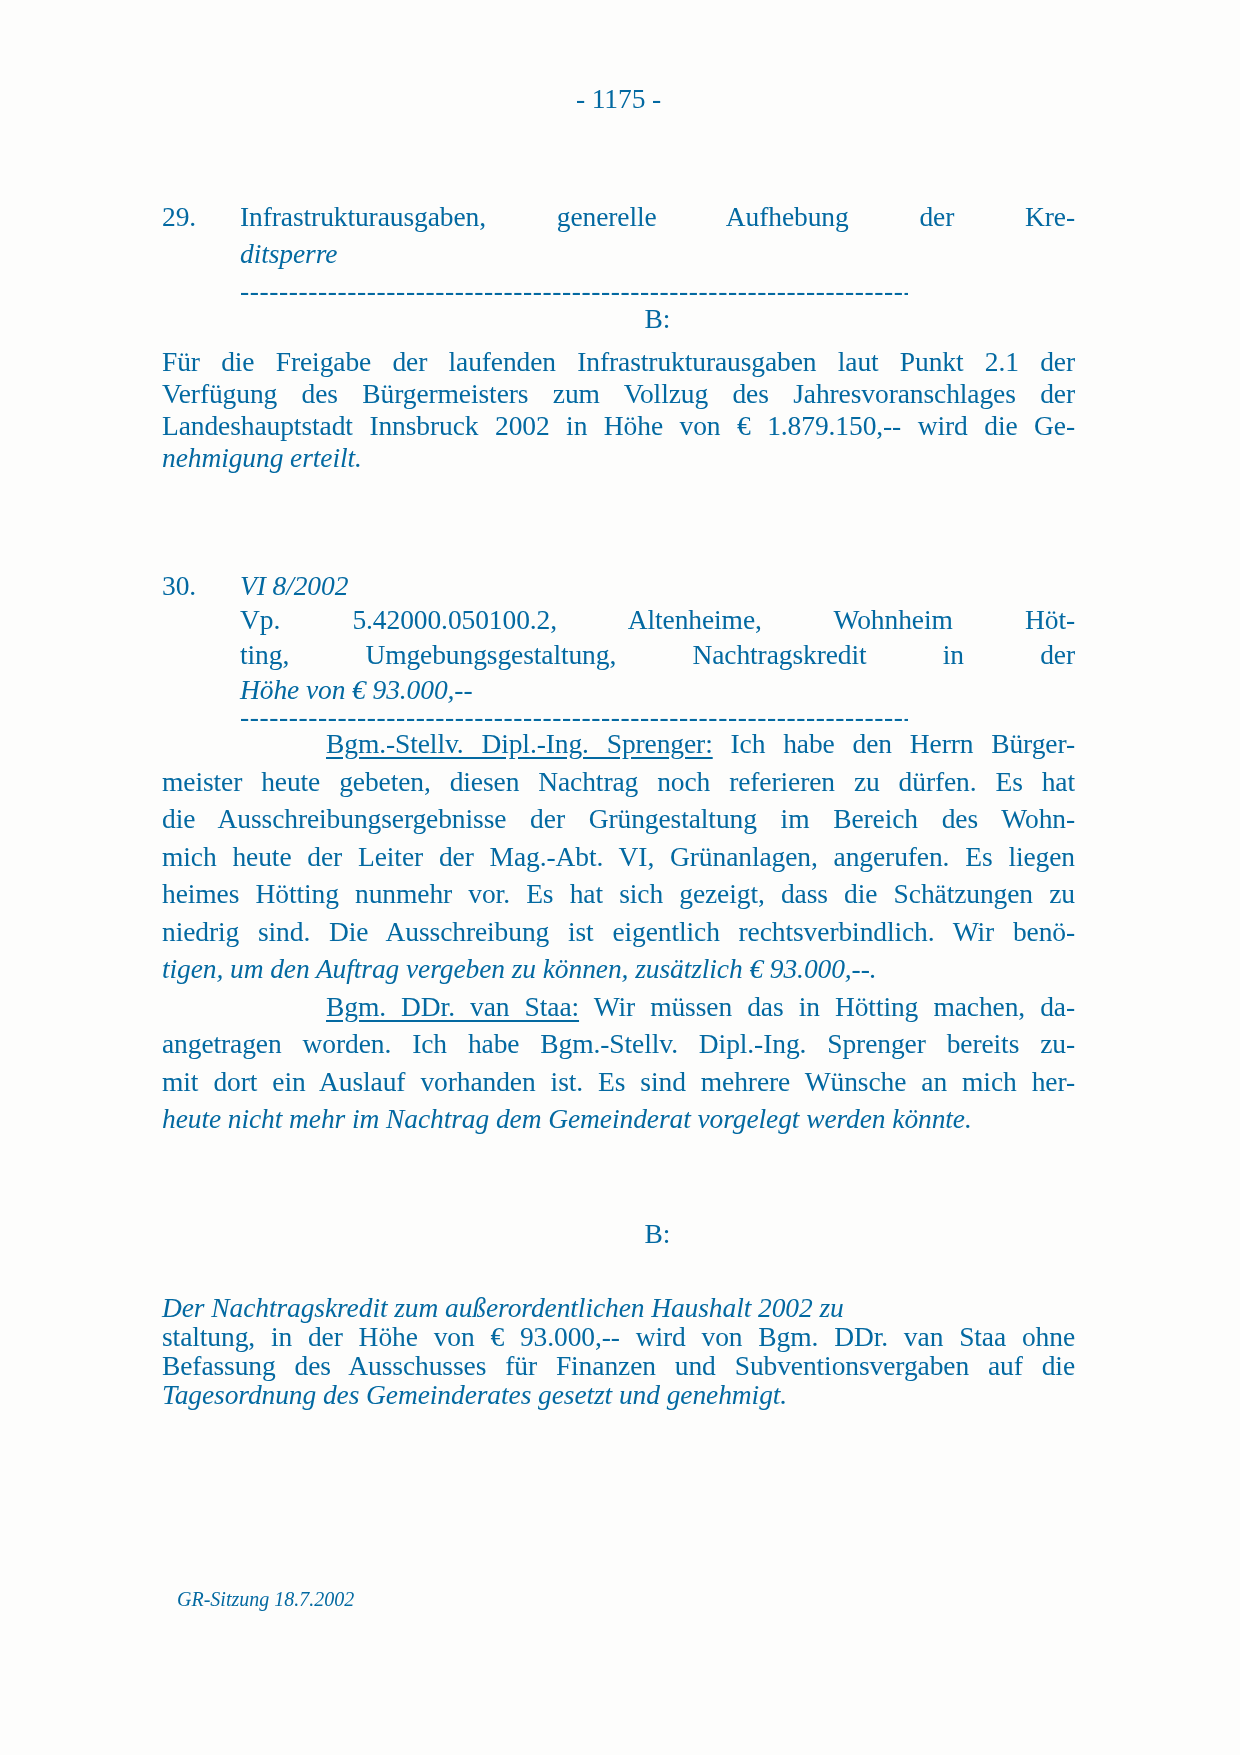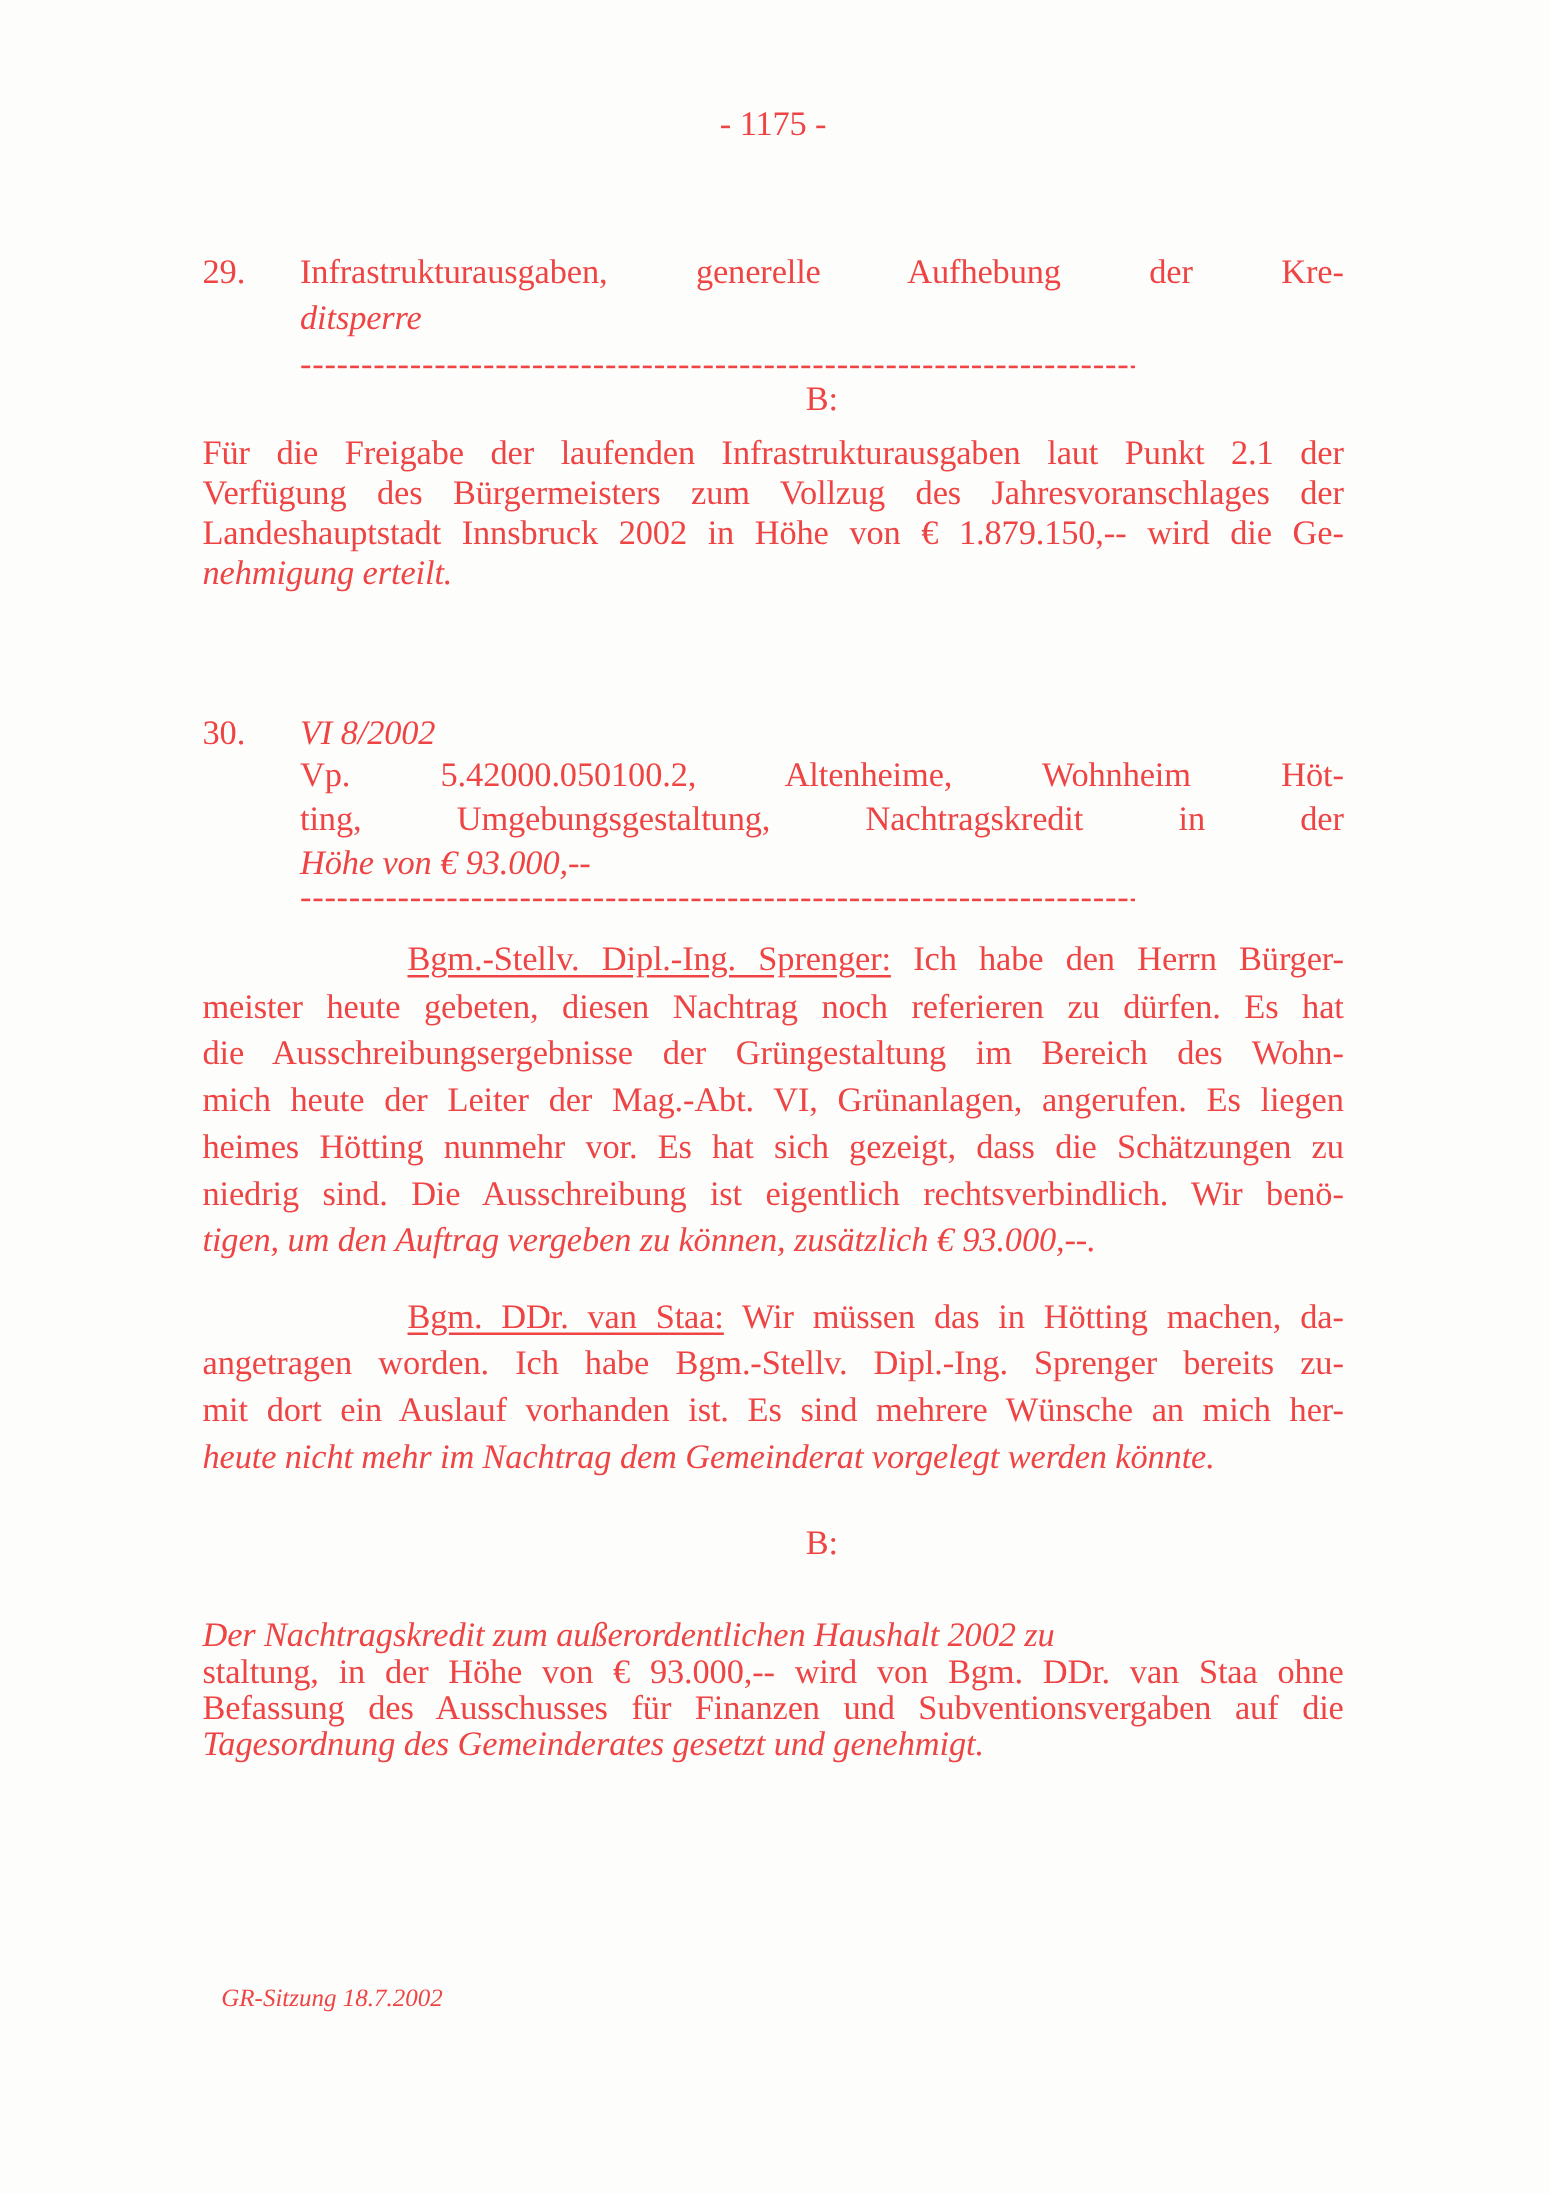--- a/index.html
+++ b/index.html
@@ -2,21 +2,21 @@
 <html lang="de"><head>
 <meta charset="utf-8">
 <style>
   html, body { margin: 0; padding: 0; background: #e8e8e8; }
   .page {
     position: relative;
     width: 1240px;
     height: 1755px;
     margin: 0 auto;
     background: #fdfdfc;
-    color: #ef4444;
+    color: #0369a1;
     font-family: "Liberation Serif", "DejaVu Serif", serif;
     overflow: hidden;
   }
   .abs { position: absolute; }
   .doc { font-size: 27.5px; letter-spacing: -0.1px; }
   .small { font-size: 20px; font-style: italic; }
 
   
   .jline { text-align: justify; text-align-last: justify; text-justify: inter-word; }
   .line  { text-align: left; font-style: italic; }
@@ -34,21 +34,21 @@
   .itemrow { display: flex; }
   .itemnum { flex: 0 0 78px; width: 78px; }
   .itembody { width: 835px; }
 
   .lh37 { line-height: 37px; }
   .lh35 { line-height: 35px; }
   .lh32 { line-height: 32px; }
   .lh29 { line-height: 29px; }
   .lhsp { line-height: 37.5px; }
 
-  .firstline { padding-left: 164px; margin-top: 23px; }
+  .firstline { padding-left: 164px; }
   .speaker { text-decoration: underline; text-underline-offset: 4px; }
 
   .vp-dash { margin-top: -8px; }
 </style>
 </head>
 <body>
 
 <div class="page">
 
   <div class="abs doc center" style="top:84px; left:162px; width:913px; line-height:30px;">- 1175 -</div>

